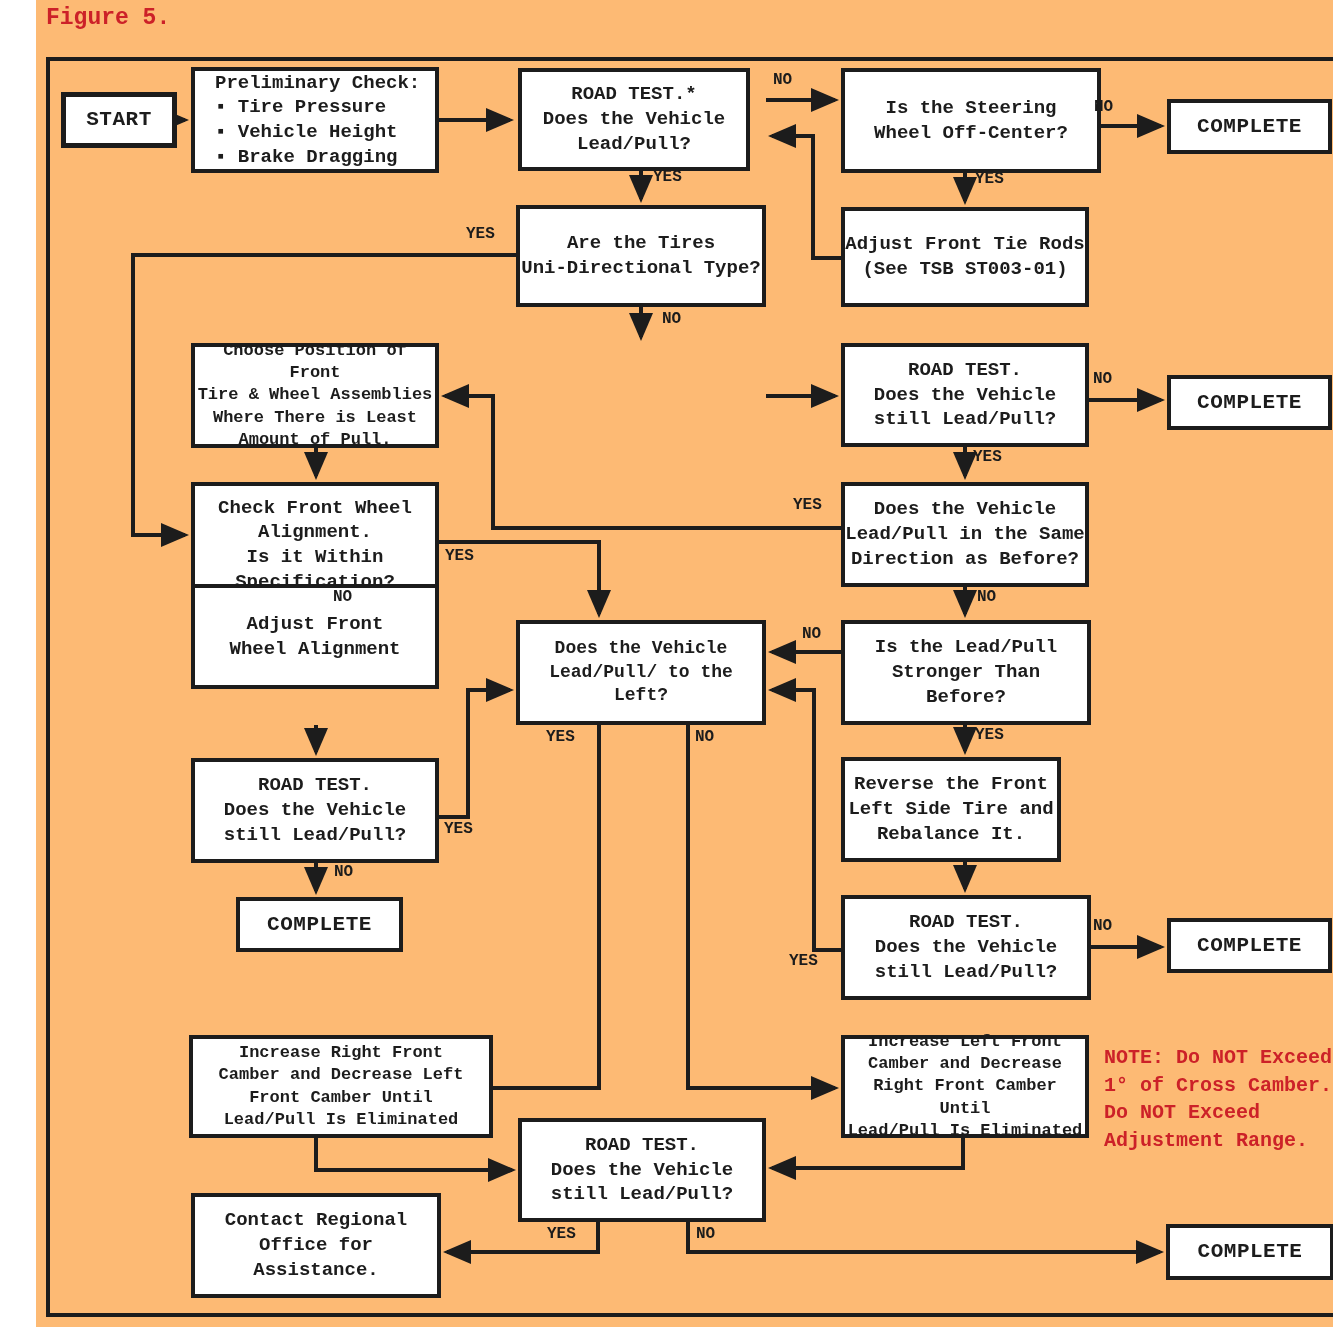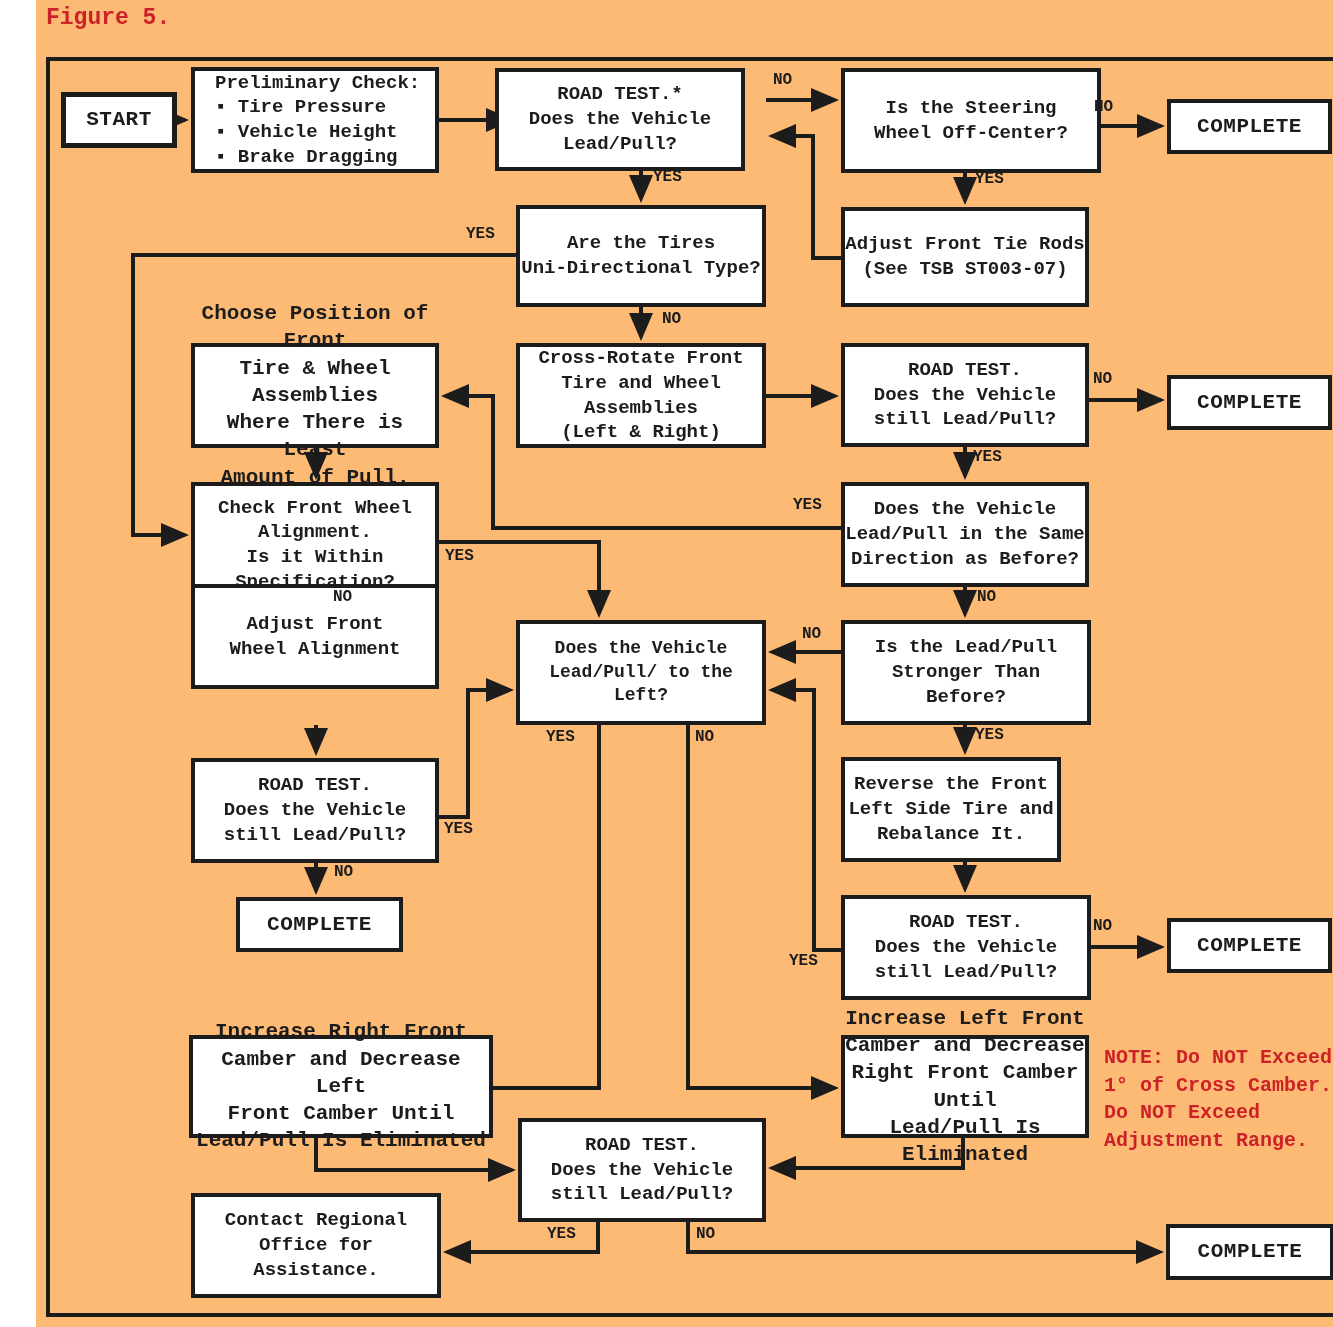--- a/index.html
+++ b/index.html
@@ -5,21 +5,21 @@
   html,body{margin:0;padding:0;background:#ffffff;}
   .stage{position:relative;width:1333px;height:1327px;background:#fdba74;
          font-family:Liberation Mono, monospace;font-weight:bold;color:#1c1c1c;overflow:hidden;margin-left:36px;}
   .fig-label{position:absolute;left:10px;top:5px;font-size:23px;color:#cc2128;}
   .frame{position:absolute;left:10px;top:57px;width:1305px;height:1252px;border:4px solid #1c1c1c;}
   .node{position:absolute;border:4px solid #1c1c1c;background:#ffffff;box-sizing:border-box;
         display:flex;align-items:center;justify-content:center;text-align:center;
         white-space:pre-line;font-size:19px;line-height:1.3;}
   .big{font-size:21px;letter-spacing:0.5px;}
   .mid{font-size:18px;}
-  .tight{font-size:21px;}
+  .tight{font-size:17px;}
   .thick{border-width:5px;}
   .leftalign{justify-content:flex-start;text-align:left;padding-left:20px;}
   .lbl{position:absolute;font-size:16px;line-height:1;}
   .note{position:absolute;left:1068px;top:1044px;width:230px;color:#cc2128;
         font-size:20px;line-height:1.38;white-space:pre-line;text-align:left;}
   svg.wires{position:absolute;left:0;top:0;}
   svg.wires polyline{fill:none;stroke:#1c1c1c;stroke-width:4;}
 </style>
 </head>
 <body>
@@ -66,40 +66,36 @@
     <polyline points="927,1138 927,1168 736,1168" marker-end="url(#arr)"></polyline>
     <polyline points="562,1222 562,1252 411,1252" marker-end="url(#arr)"></polyline>
     <polyline points="652,1222 652,1252 1124,1252" marker-end="url(#arr)"></polyline>
   </svg>
 
   <div class="node big thick" style="left:25px;top:92px;width:116px;height:56px">START</div>
   <div class="node leftalign" style="left:155px;top:67px;width:248px;height:106px">Preliminary Check:
 ▪ Tire Pressure
 ▪ Vehicle Height
 ▪ Brake Dragging</div>
-  <div class="node" style="left:459px;top:68px;width:250px;height:103px">ROAD TEST.*
+  <div class="node" style="left:482px;top:68px;width:232px;height:103px">ROAD TEST.*
 Does the Vehicle
 Lead/Pull?</div>
   <div class="node" style="left:805px;top:68px;width:260px;height:105px">Is the Steering
 Wheel Off-Center?</div>
   <div class="node big" style="left:1131px;top:99px;width:165px;height:55px">COMPLETE</div>
 
   <div class="node" style="left:480px;top:205px;width:250px;height:102px">Are the Tires
 Uni-Directional Type?</div>
   <div class="node" style="left:805px;top:207px;width:248px;height:100px">Adjust Front Tie Rods
-(See TSB ST003-07)</div>
+(See TSB ST003-01)</div>
 
   <div class="node tight" style="left:155px;top:343px;width:248px;height:105px">Choose Position of Front
 Tire &amp; Wheel Assemblies
 Where There is Least
 Amount of Pull.</div>
-  <div class="node" style="left:480px;top:343px;width:250px;height:105px">Cross-Rotate Front
-Tire and Wheel
-Assemblies
-(Left &amp; Right)</div>
   <div class="node" style="left:805px;top:343px;width:248px;height:104px">ROAD TEST.
 Does the Vehicle
 still Lead/Pull?</div>
   <div class="node big" style="left:1131px;top:375px;width:165px;height:55px">COMPLETE</div>
 
   <div class="node" style="left:155px;top:482px;width:248px;height:126px">Check Front Wheel
 Alignment.
 Is it Within
 Specification?</div>
   <div class="node" style="left:805px;top:482px;width:248px;height:105px">Does the Vehicle

